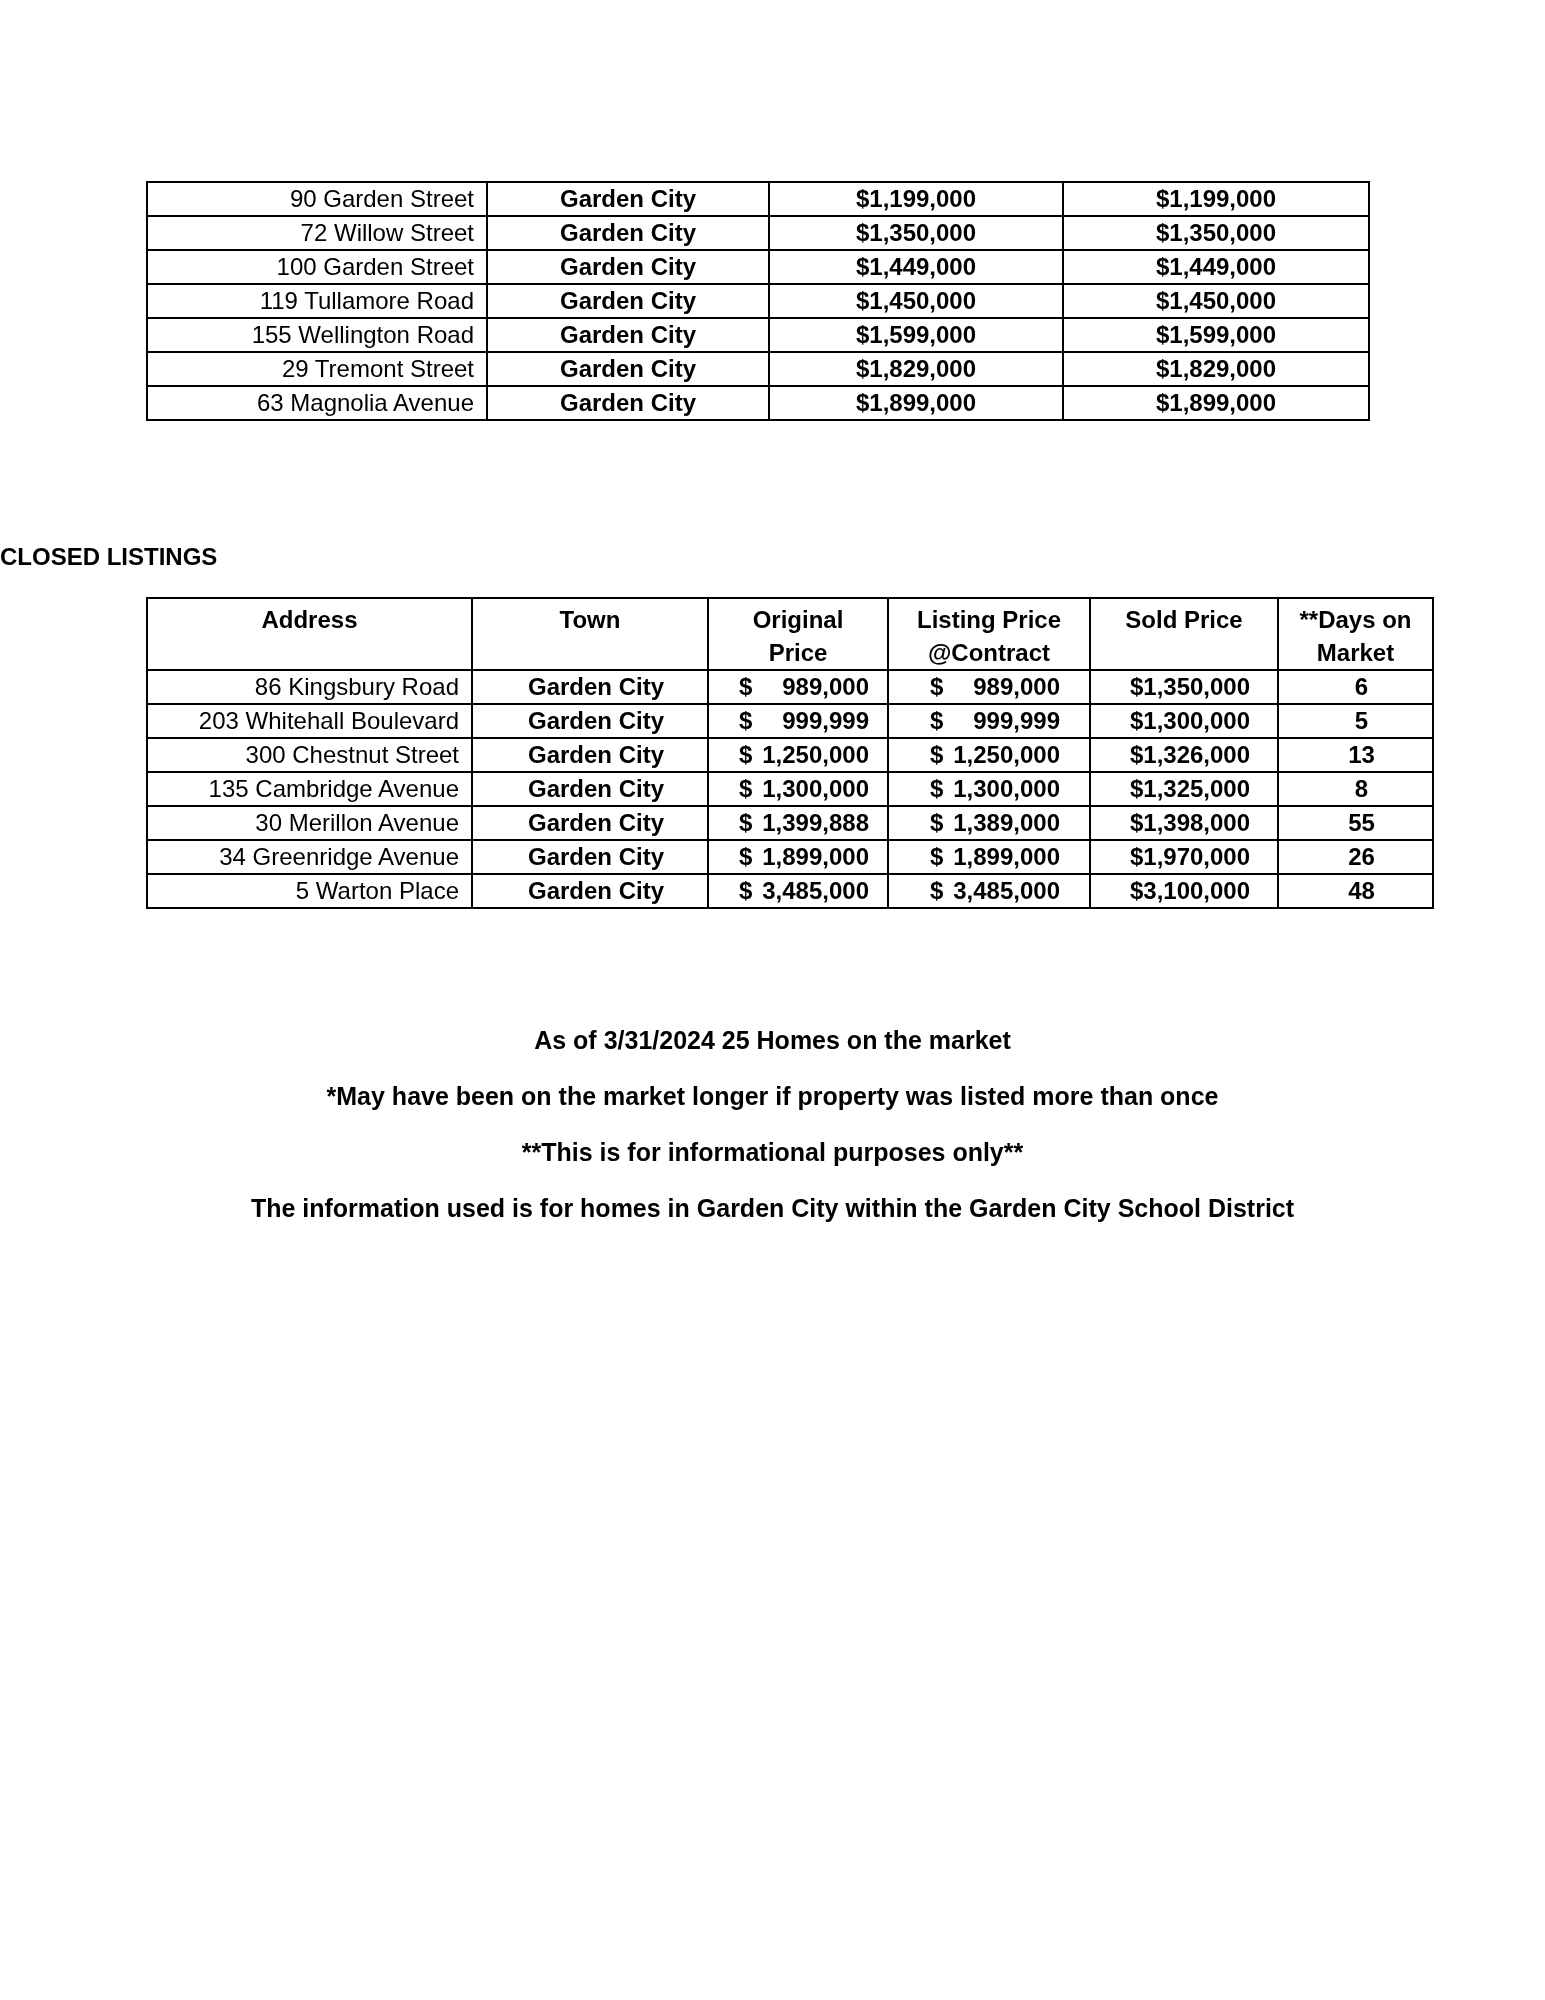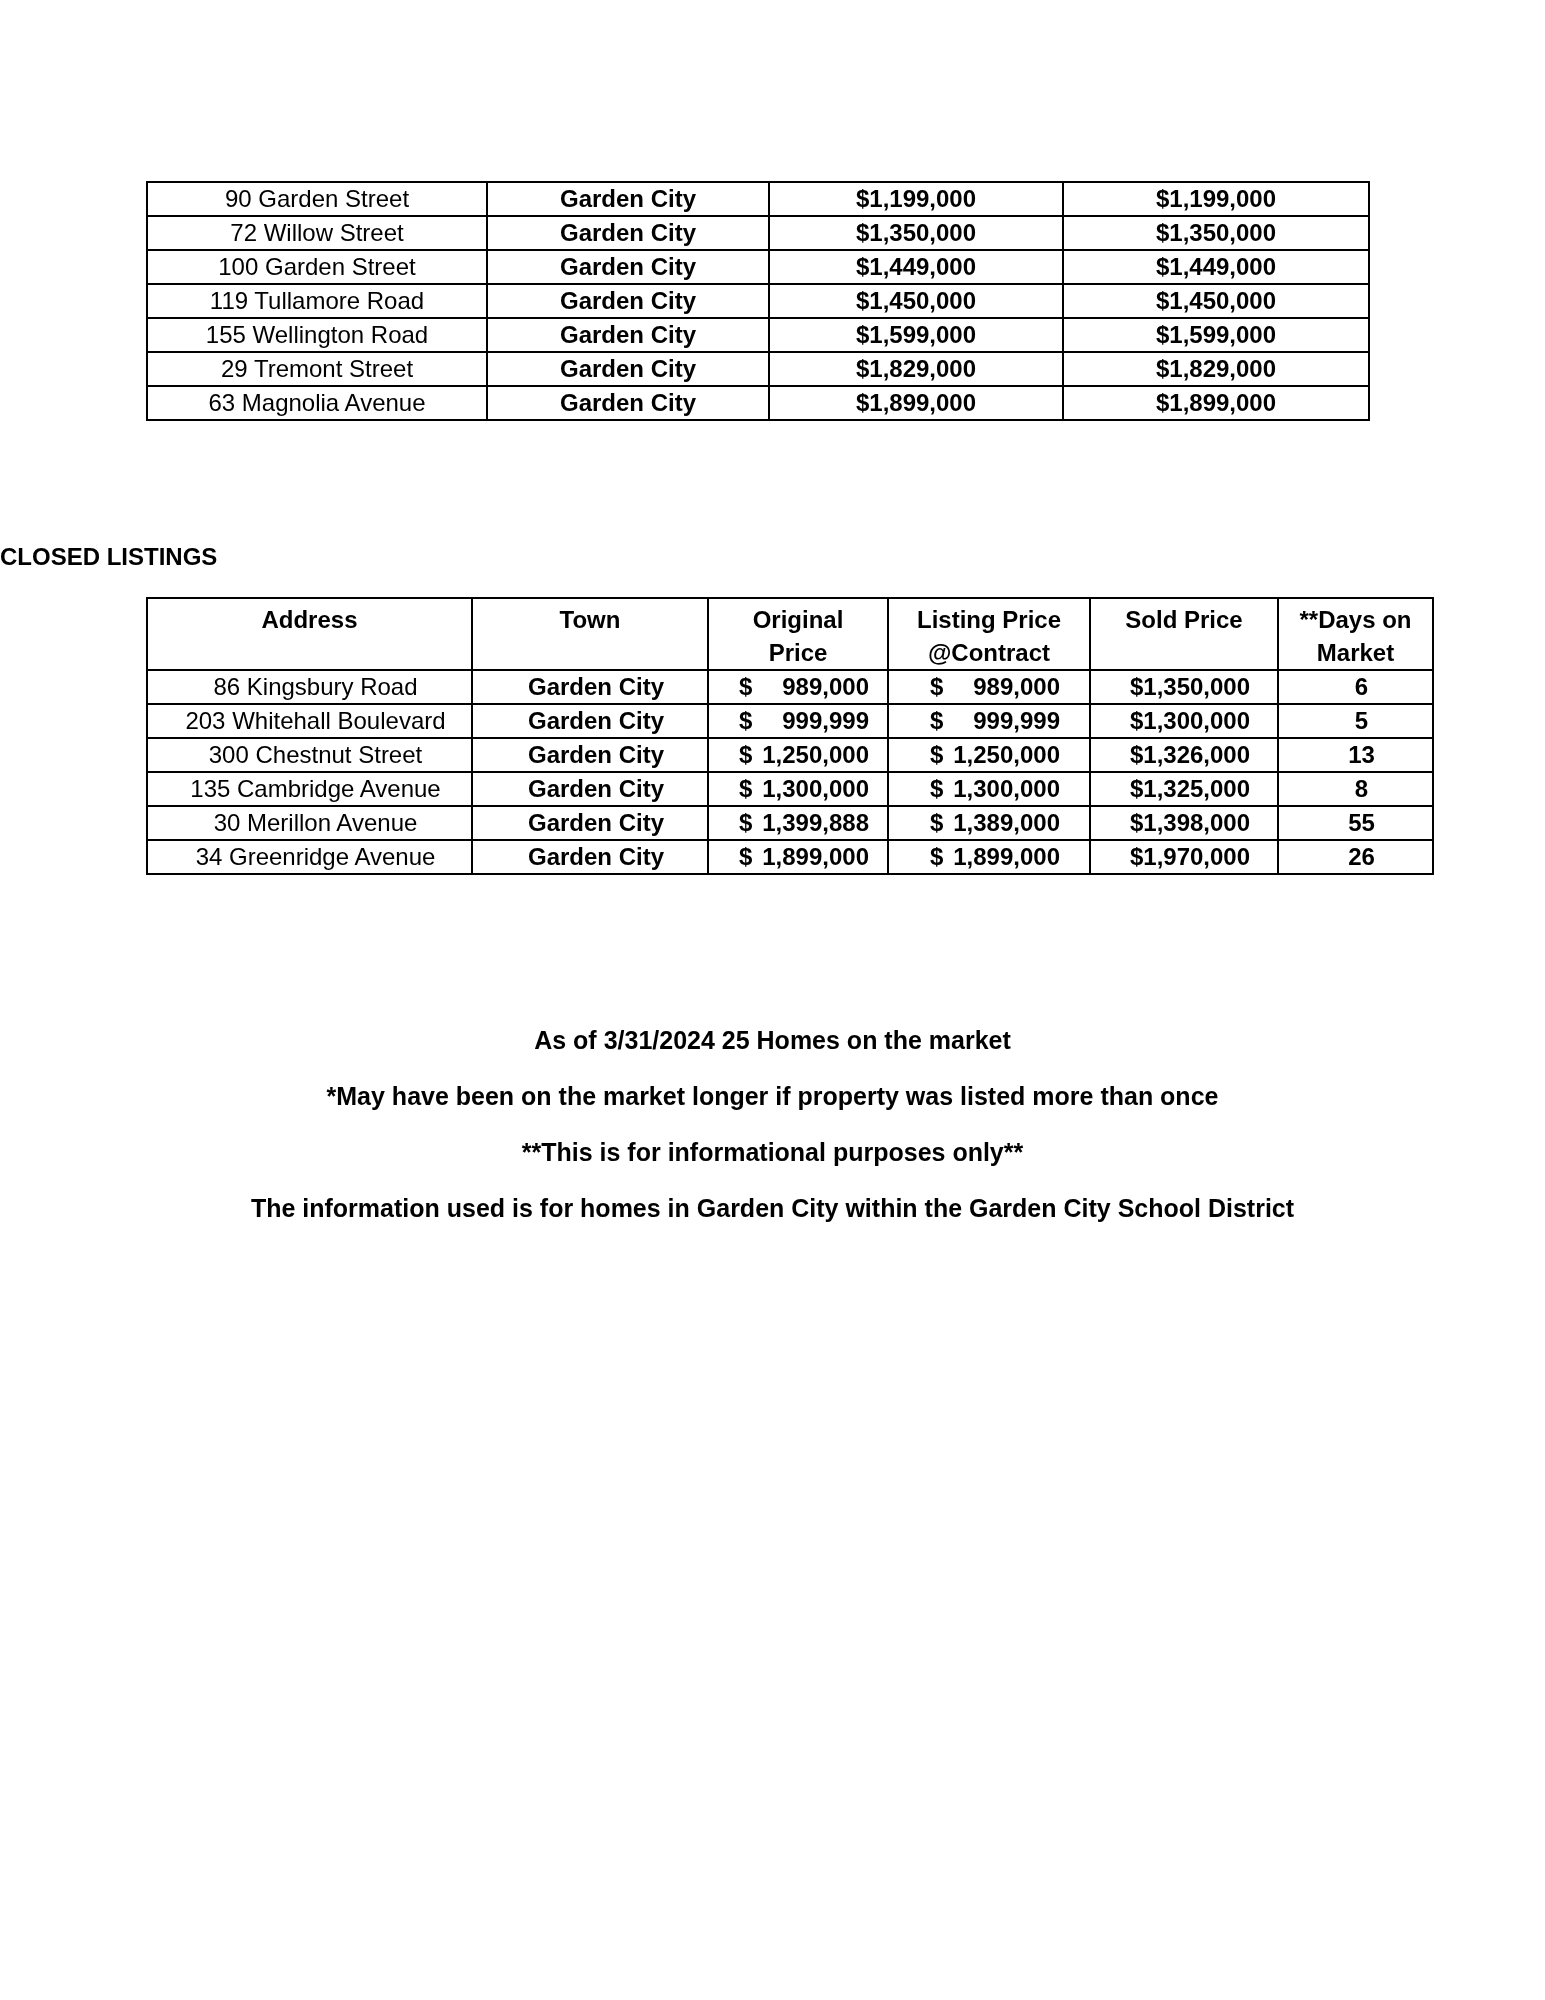--- a/index.html
+++ b/index.html
@@ -12,21 +12,21 @@
   td, th {
     border: 2.5px solid #000;
     font-size: 24px;
     line-height: 32px;
     padding: 0 12px;
     font-weight: normal;
     white-space: nowrap;
   }
   th { font-weight: bold; vertical-align: top; text-align: center; line-height: 33px; padding-top: 4px; }
   .c { text-align: center; font-weight: bold; }
-  .l { text-align: center; }
+  .l { text-align: right; }
   .money { display: inline-block; width: 130px; text-align: left; }
   .money .sym { display: inline-block; width: 18px; }
   .money .num { display: inline-block; width: 112px; text-align: right; }
 
   #active-table { left: 146px; top: 181px; }
   #active-table td { height: 32px; }
   #closed-title {
     position: absolute; left: 0; width: 1545px; top: 543px;
     text-align: left; font-weight: bold; font-size: 24px;
   }
@@ -153,19 +153,27 @@
         <td class="c">55</td>
       </tr>
       <tr>
         <td class="l">34 Greenridge Avenue</td>
         <td class="c">Garden City</td>
         <td class="c"><span class="money"><span class="sym">$</span><span class="num">1,899,000</span></span></td>
         <td class="c"><span class="money"><span class="sym">$</span><span class="num">1,899,000</span></span></td>
         <td class="c">$1,970,000</td>
         <td class="c">26</td>
       </tr>
+      <tr>
+        <td class="l">5 Warton Place</td>
+        <td class="c">Garden City</td>
+        <td class="c"><span class="money"><span class="sym">$</span><span class="num">3,485,000</span></span></td>
+        <td class="c"><span class="money"><span class="sym">$</span><span class="num">3,485,000</span></span></td>
+        <td class="c">$3,100,000</td>
+        <td class="c">48</td>
+      </tr>
     </tbody>
 </table>
 
 <div class="notes" style="top:1026px">As of 3/31/2024 25 Homes on the market</div>
 <div class="notes" style="top:1082px">*May have been on the market longer if property was listed more than once</div>
 <div class="notes" style="top:1138px">**This is for informational purposes only**</div>
 <div class="notes" style="top:1194px">The information used is for homes in Garden City within the Garden City School District</div>
 
 </body></html>

